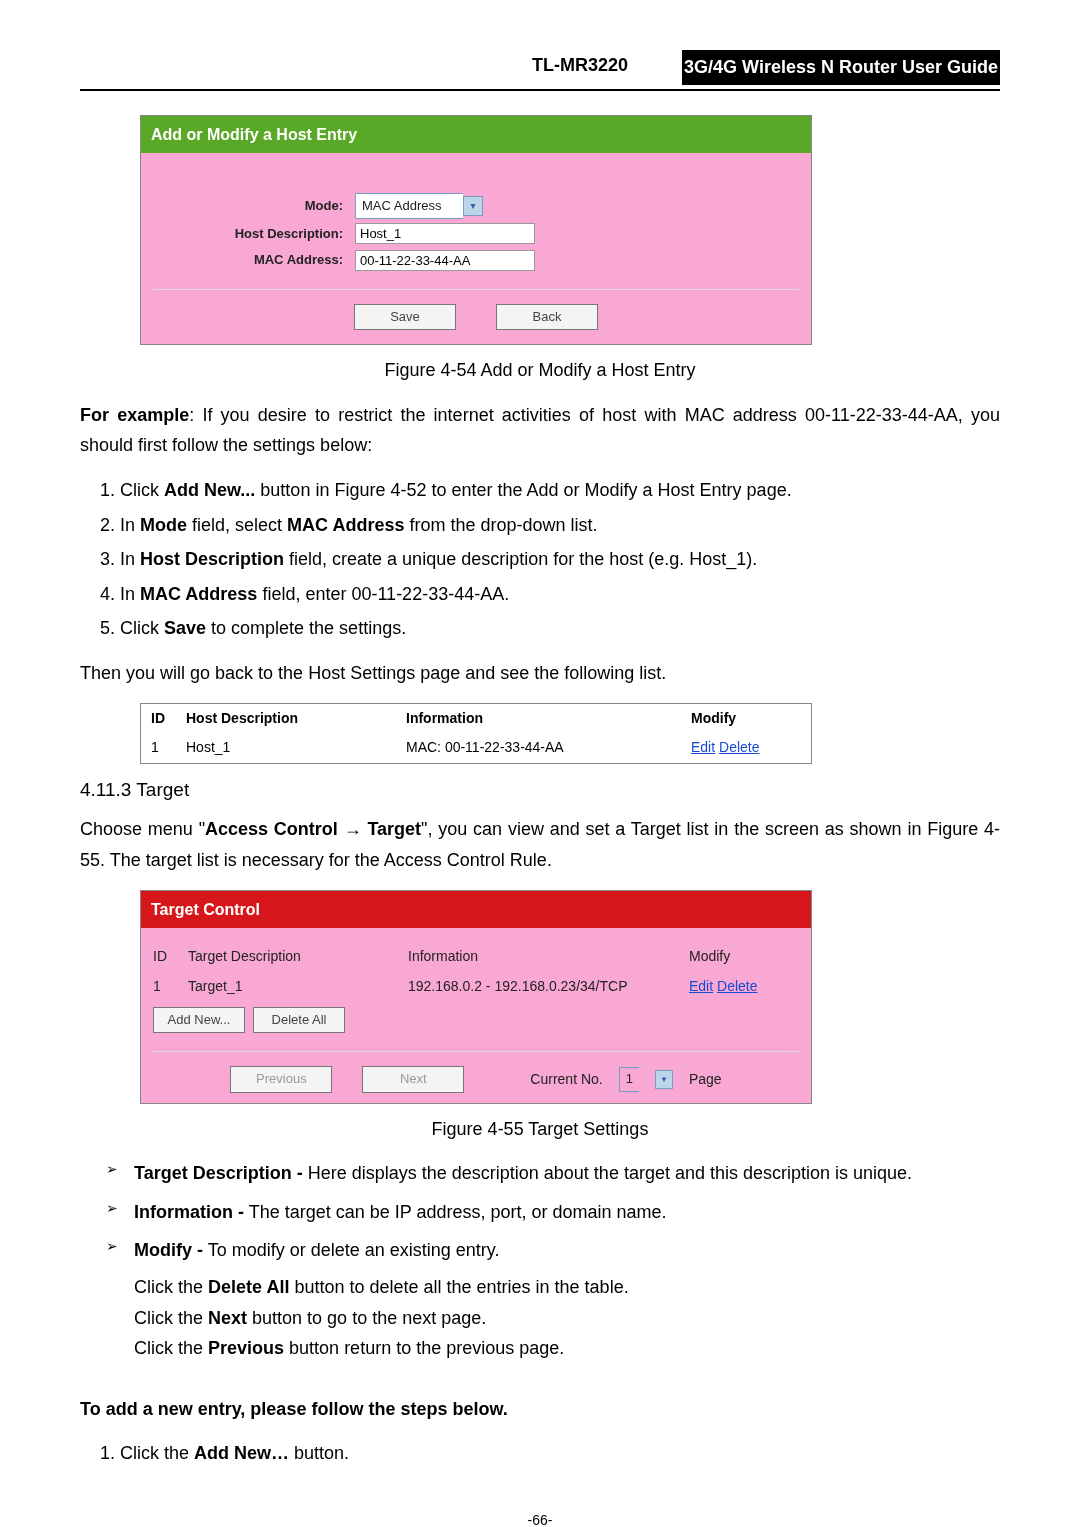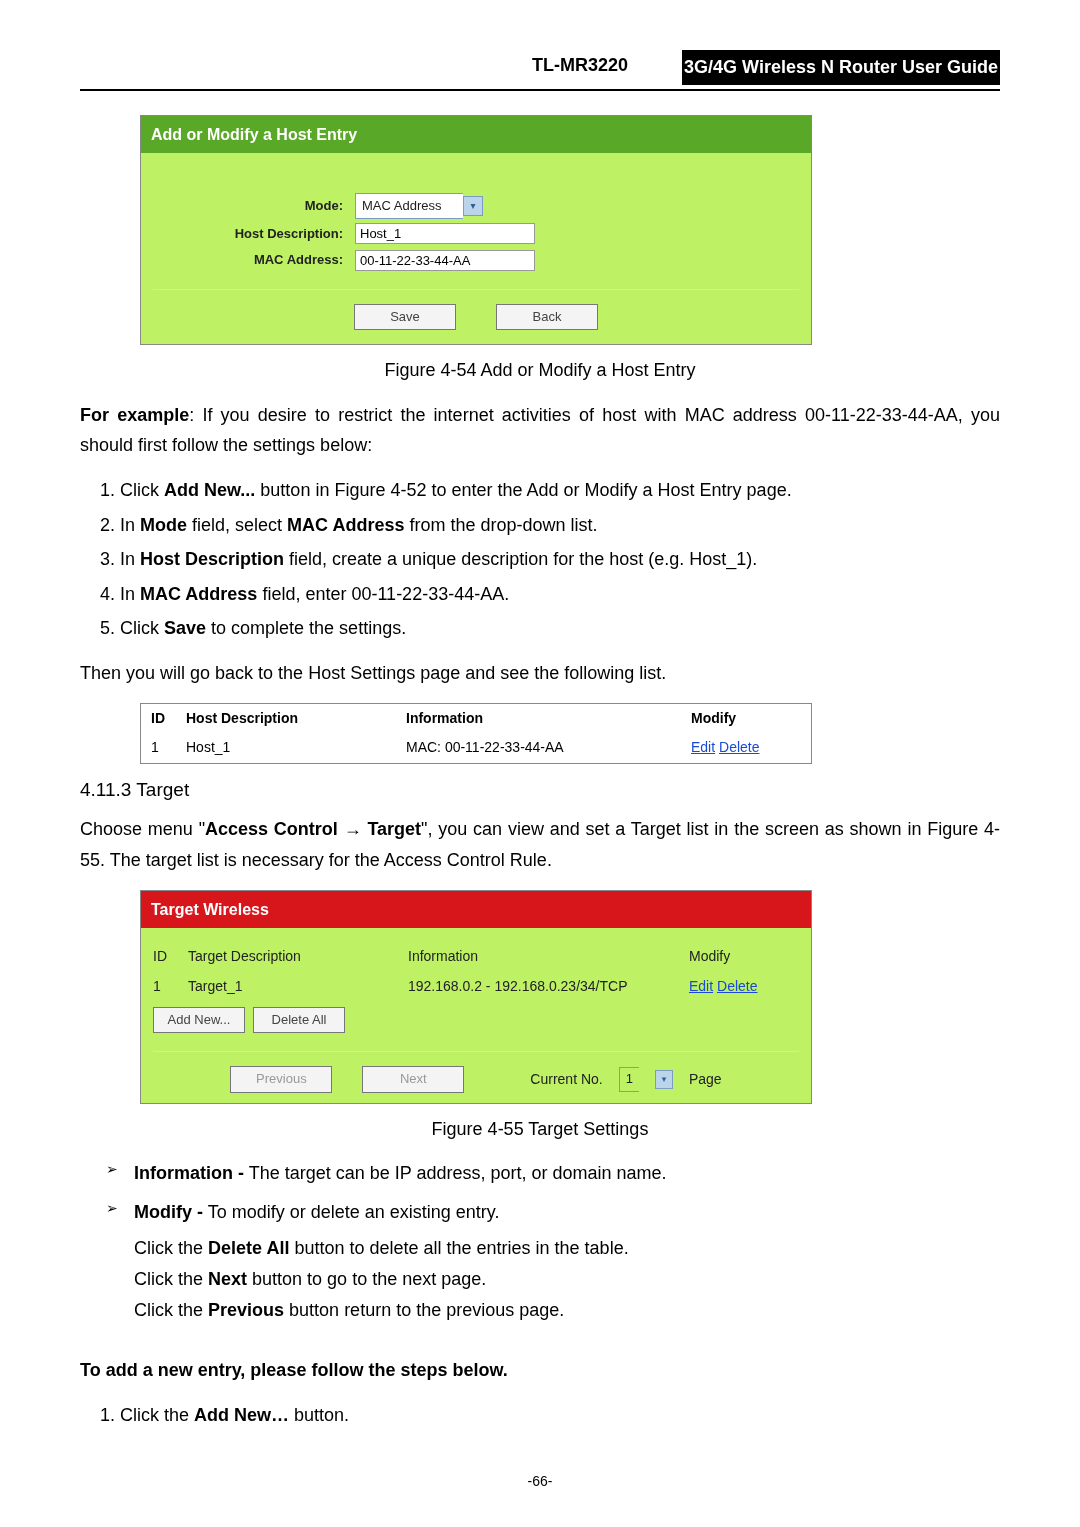--- a/index.html
+++ b/index.html
@@ -32,21 +32,21 @@
     background:#000;
     color:#fff;
     font-weight:bold;
     padding:2px 2px;
   }
   
   .ss-panel{
     border:1px solid #888;
     width:670px;
     margin:6px 40px 10px 60px;
-    background:#bef264;
+    background:#f9a8d4;
     font-size:14px;
     color:#222;
   }
   .ss-title-green{
     background:#5aa827;
     color:#fff;
     font-weight:bold;
     padding:5px 10px;
     font-size:16px;
   }
@@ -212,21 +212,21 @@
     </div>
   </div>
 
   <div class="section-h">4.11.3   Target</div>
 
   <p class="body-p justify">
     <span>Choose menu "</span><b>Access Control  →  Target</b><span>", you can view and set a Target list in the screen as shown in Figure 4-55. The target list is necessary for the Access Control Rule.</span>
   </p>
 
   <div class="ss-panel">
-    <div class="ss-title-red">Target Wireless</div>
+    <div class="ss-title-red">Target Control</div>
     <div class="ts-body">
       <div class="tr th" style="display:flex; padding:3px 0;">
         <div class="c-id">ID</div>
         <div class="c-desc">Target Description</div>
         <div class="c-info">Information</div>
         <div class="c-mod">Modify</div>
       </div>
       <div class="tr" style="display:flex; padding:3px 0;">
         <div class="c-id">1</div>
         <div class="c-desc">Target_1</div>
@@ -245,20 +245,21 @@
           <span class="small-sel-text">1</span>
           <span class="small-sel-btn">▾</span>
           <span>Page</span>
         </div>
       </div>
     </div>
   </div>
   <div class="caption">Figure 4-55    Target Settings</div>
 
   <ul class="bullet-list">
+    <li><b>Target Description -</b><span> Here displays the description about the target and this description is unique.</span></li>
     <li><b>Information -</b><span> The target can be IP address, port, or domain name.</span></li>
     <li><b>Modify -</b><span> To modify or delete an existing entry.</span>
       <div class="indent-after" style="padding-left:0; margin-top:6px;">
         <div><span>Click the </span><b>Delete All</b><span> button to delete all the entries in the table.</span></div>
         <div><span>Click the </span><b>Next</b><span> button to go to the next page.</span></div>
         <div><span>Click the </span><b>Previous</b><span> button return to the previous page.</span></div>
       </div>
     </li>
   </ul>
 

